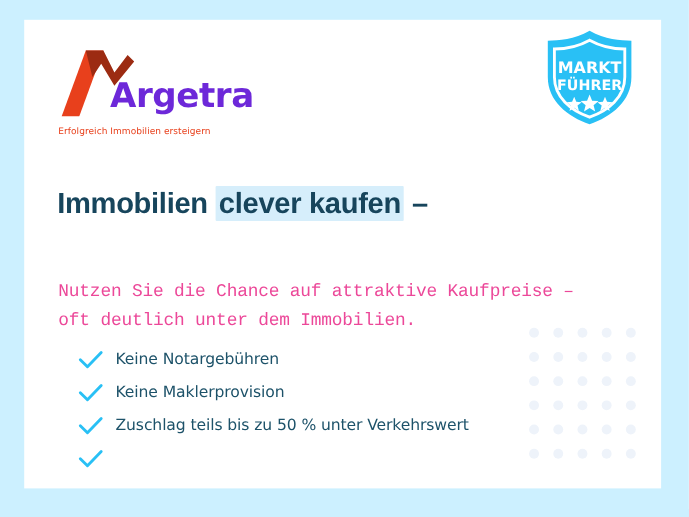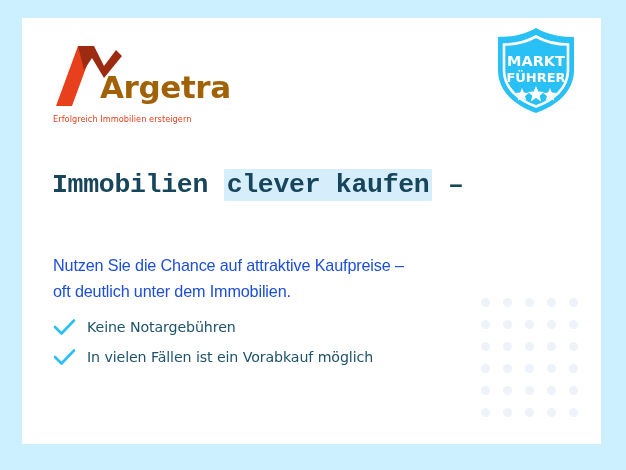--- a/index.html
+++ b/index.html
@@ -70,21 +70,21 @@
     width: 70px;
     height: 62px;
   }
   .logo-word {
     position: absolute;
     left: 48px;
     top: 28px;
     font-family: "DejaVu Sans", sans-serif;
     font-size: 31px;
     font-weight: bold;
-    color: #a16207;
+    color: #6d28d9;
     letter-spacing: -0.4px;
     line-height: 1;
   }
   .logo-tagline {
     position: absolute;
     left: 1px;
     top: 70px;
     font-family: "DejaVu Sans", sans-serif;
     font-size: 8.2px;
     font-weight: normal;
@@ -101,54 +101,54 @@
     width: 92px;
     height: 92px;
   }
 
   
   .headline {
     position: absolute;
     left: 30px;
     top: 110px;
     width: 470px;
-    font-family: Liberation Mono, monospace;
+    font-family: Liberation Sans, sans-serif;
     font-size: 26.5px;
     font-weight: bold;
     color: #17455c;
     line-height: 1.32;
     letter-spacing: -0.3px;
     margin-top: 40px;
   }
   .headline .hl {
     background: #d6eefb;
     padding: 1px 3px;
     border-radius: 1px;
   }
   .headline .line2 { display: block; }
 
   
   .subheadline {
     position: absolute;
     left: 31px;
     top: 218px;
     width: 480px;
-    font-family: Liberation Sans, sans-serif;
+    font-family: Liberation Mono, monospace;
     font-size: 16.2px;
     font-weight: normal;
-    color: #1d4ed8;
+    color: #ec4899;
     line-height: 1.62;
     letter-spacing: -0.15px;
   }
   .subheadline span { display: block; }
 
   
   .bullets {
     position: absolute;
-    left: 31px;
+    left: 49px;
     top: 294px;
     width: 480px;
   }
   .bullet {
     display: flex;
     align-items: center;
     height: 30px;
   }
   .bullet .check {
     flex: 0 0 auto;
@@ -240,18 +240,29 @@
       <li class="bullet">
         <svg class="check" viewBox="0 0 23 18">
             <polyline points="2,9 8.5,15.5 21,2.5" fill="none" stroke="#29c0f5" stroke-width="2.6" stroke-linecap="round" stroke-linejoin="round"></polyline>
           </svg>
         <span class="btext">Keine Notargebühren</span>
       </li>
       <li class="bullet">
         <svg class="check" viewBox="0 0 23 18">
             <polyline points="2,9 8.5,15.5 21,2.5" fill="none" stroke="#29c0f5" stroke-width="2.6" stroke-linecap="round" stroke-linejoin="round"></polyline>
           </svg>
-        <span class="btext">In vielen Fällen ist ein Vorabkauf möglich</span>
+        <span class="btext">Keine Maklerprovision</span>
+      </li>
+      <li class="bullet">
+        <svg class="check" viewBox="0 0 23 18">
+            <polyline points="2,9 8.5,15.5 21,2.5" fill="none" stroke="#29c0f5" stroke-width="2.6" stroke-linecap="round" stroke-linejoin="round"></polyline>
+          </svg>
+        <span class="btext">Zuschlag teils bis zu 50 % unter Verkehrswert</span>
+      </li>
+      <li class="bullet">
+        <svg class="check" viewBox="0 0 23 18">
+            <polyline points="2,9 8.5,15.5 21,2.5" fill="none" stroke="#29c0f5" stroke-width="2.6" stroke-linecap="round" stroke-linejoin="round"></polyline>
+          </svg>
       </li>
     </ul>
 
   </div>
 </div>
 
 </body></html>

